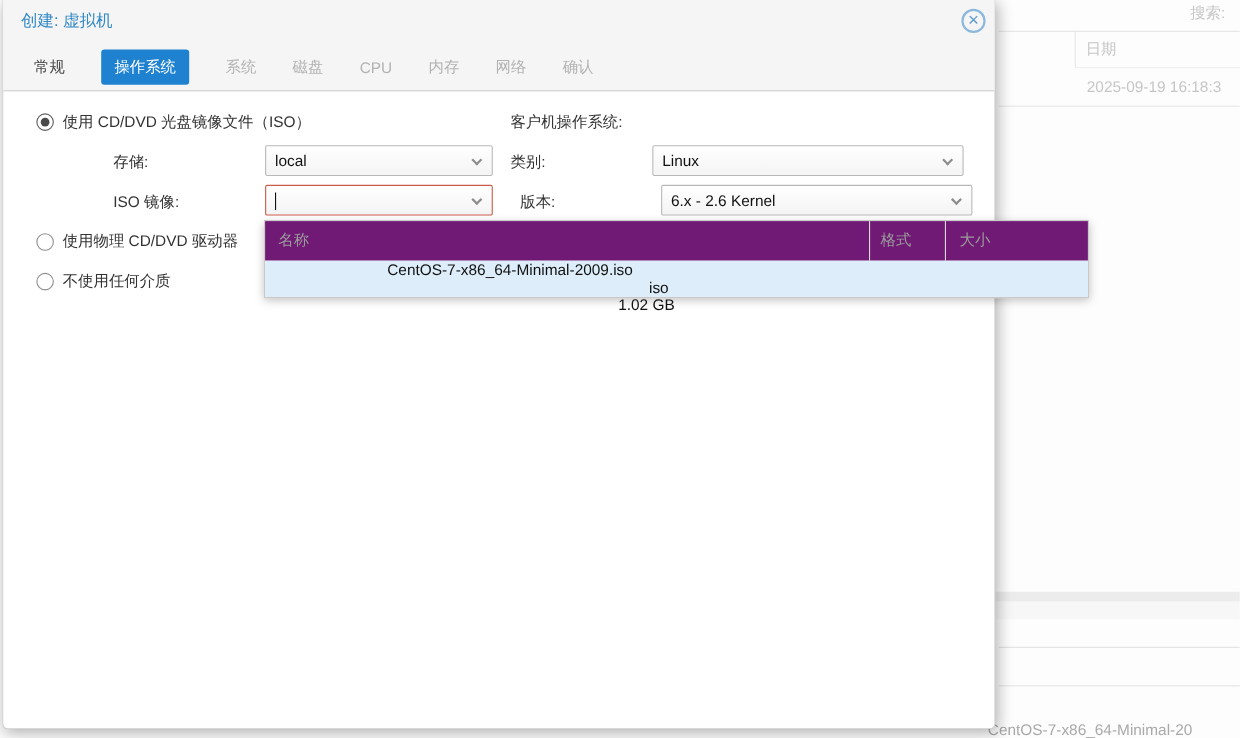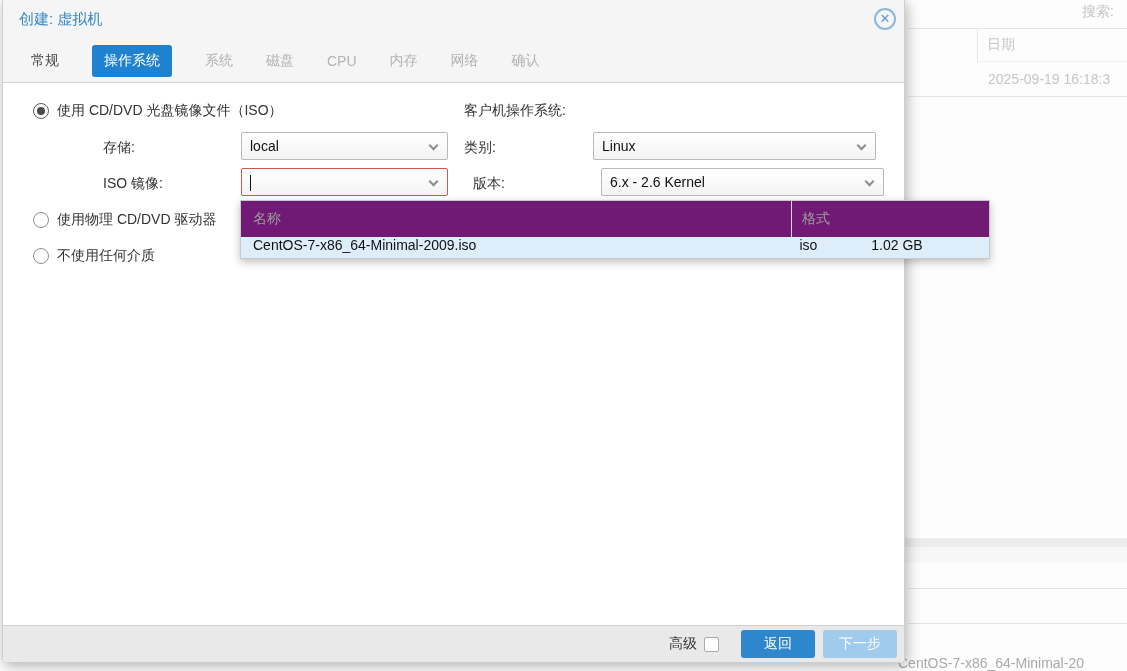--- a/index.html
+++ b/index.html
@@ -52,21 +52,21 @@
   .caret { position:absolute; left:8px; top:6px; width:1px; height:16px; background:#111; }
   .section-head { position:absolute; font-size:14px; color:#333; white-space:nowrap; }
 
   
   .dd-panel { position:absolute; left:240px; top:200px; width:750px; background:#fff;
               border:1px solid #c9c9c9; box-shadow:0 3px 8px rgba(0,0,0,.25); z-index:9; }
   .dd-head { display:flex; height:36px; align-items:center; color:#9b9b9b; font-size:14px;
              background:#701a75; }
   .dd-head .c { height:100%; display:flex; align-items:center; }
   .dd-head .c + .c { border-left:1px solid #d9d9d9; }
-  .dd-row { display:flex; height:21px; align-items:flex-start; font-size:14px; color:#111; }
+  .dd-row { display:flex; height:33px; align-items:center; font-size:14px; color:#111;flex-direction:column; }
   .dd-row.sel { background:#ddeefa; }
   .col-name { width:550px; padding-left:12px; }
   .col-fmt  { width:70px;  padding-left:10px; }
   .col-size { width:130px; padding-left:12px; }
 
   
   .dlg-footer { position:absolute; left:0; right:0; bottom:0; height:37px; background:#e9e9e9;
                 border-top:1px solid #cfcfcf; border-radius:0 0 5px 5px;
                 display:flex; align-items:center; justify-content:flex-end; padding-right:7px; }
   .adv-label { font-size:14px; color:#333; margin-right:7px; }
@@ -147,31 +147,26 @@
     <span>Linux</span>
     <span class="chev"></span>
   </div>
 
   <div class="fld-label" style="left:470px; top:175px; text-align:left;">版本:</div>
   <div class="combo" style="left:598px; top:168px; width:283px;">
     <span>6.x - 2.6 Kernel</span>
     <span class="chev"></span>
   </div>
 
-  <div class="dlg-footer">
-    <span class="adv-label">高级</span>
-    <span class="checkbox"></span>
-    <button class="btn btn-back">返回</button>
-    <button class="btn btn-next">下一步</button>
-  </div>
 </div>
 
 <div class="dd-panel">
   <div class="dd-head">
     <div class="c col-name">名称</div>
     <div class="c col-fmt">格式</div>
+    <div class="c col-size">大小</div>
   </div>
   <div class="dd-row sel">
     <div class="col-name">CentOS-7-x86_64-Minimal-2009.iso</div>
     <div class="col-fmt">iso</div>
     <div class="col-size">1.02 GB</div>
   </div>
 </div>
 
 </body></html>

